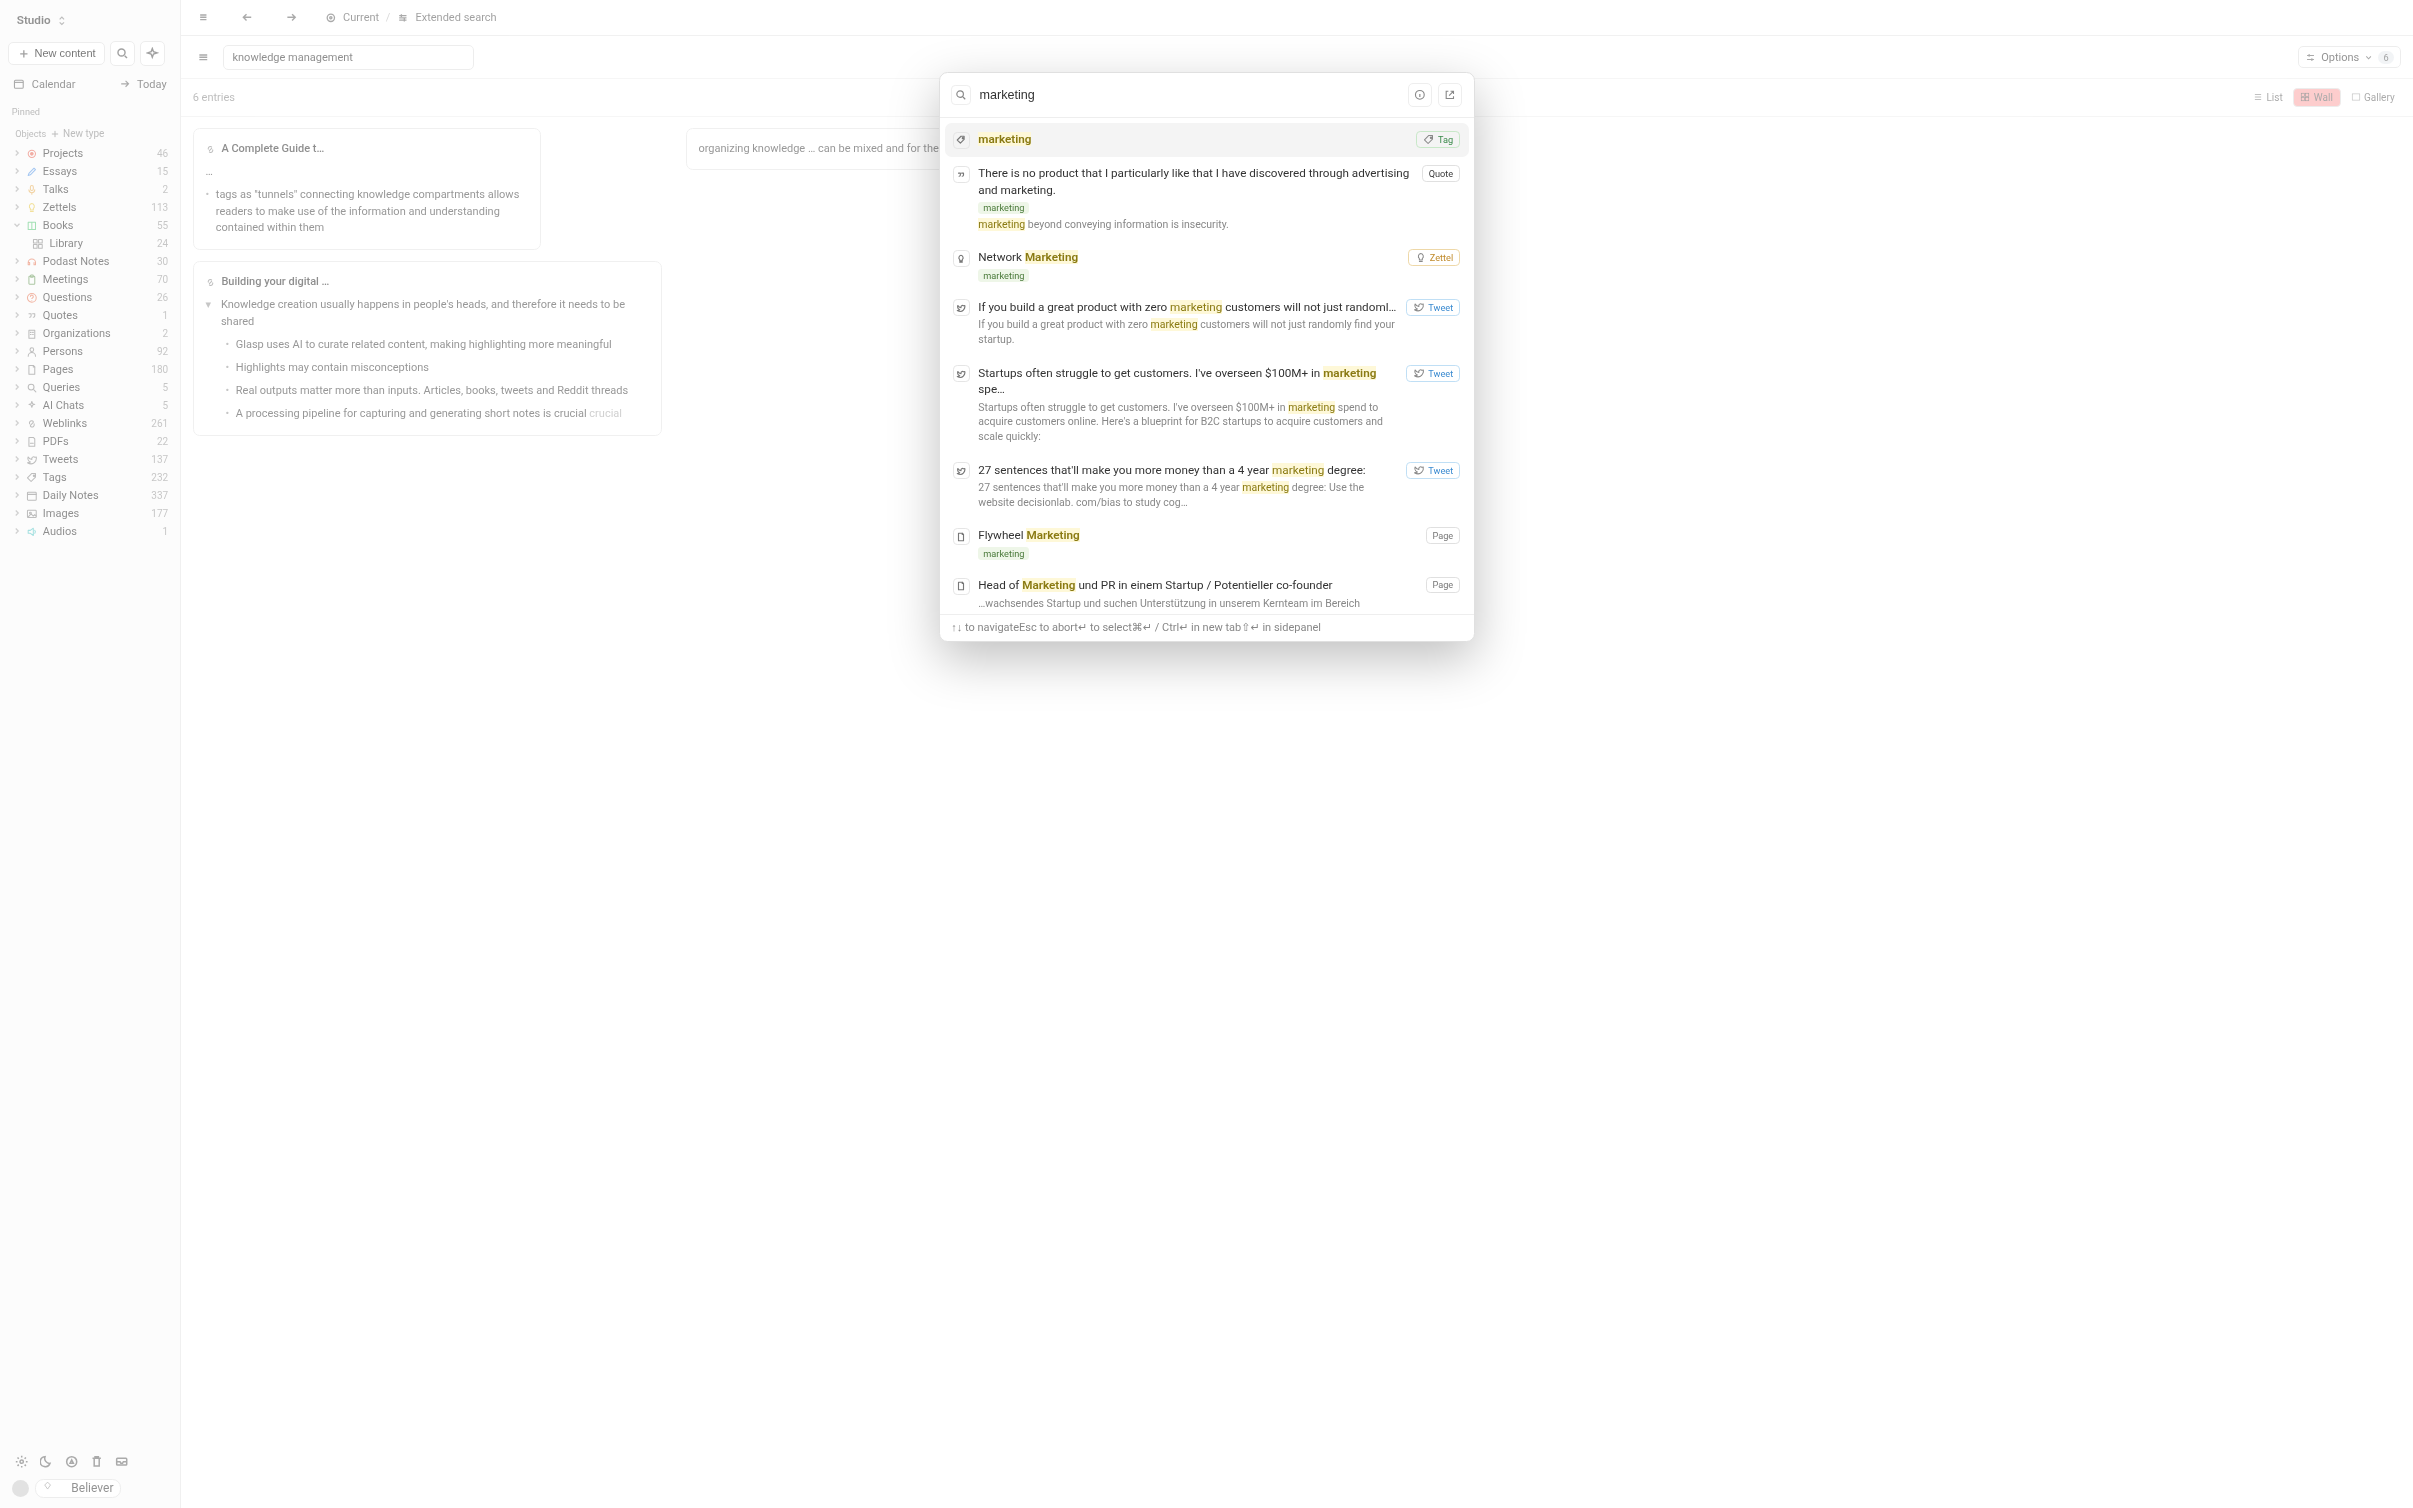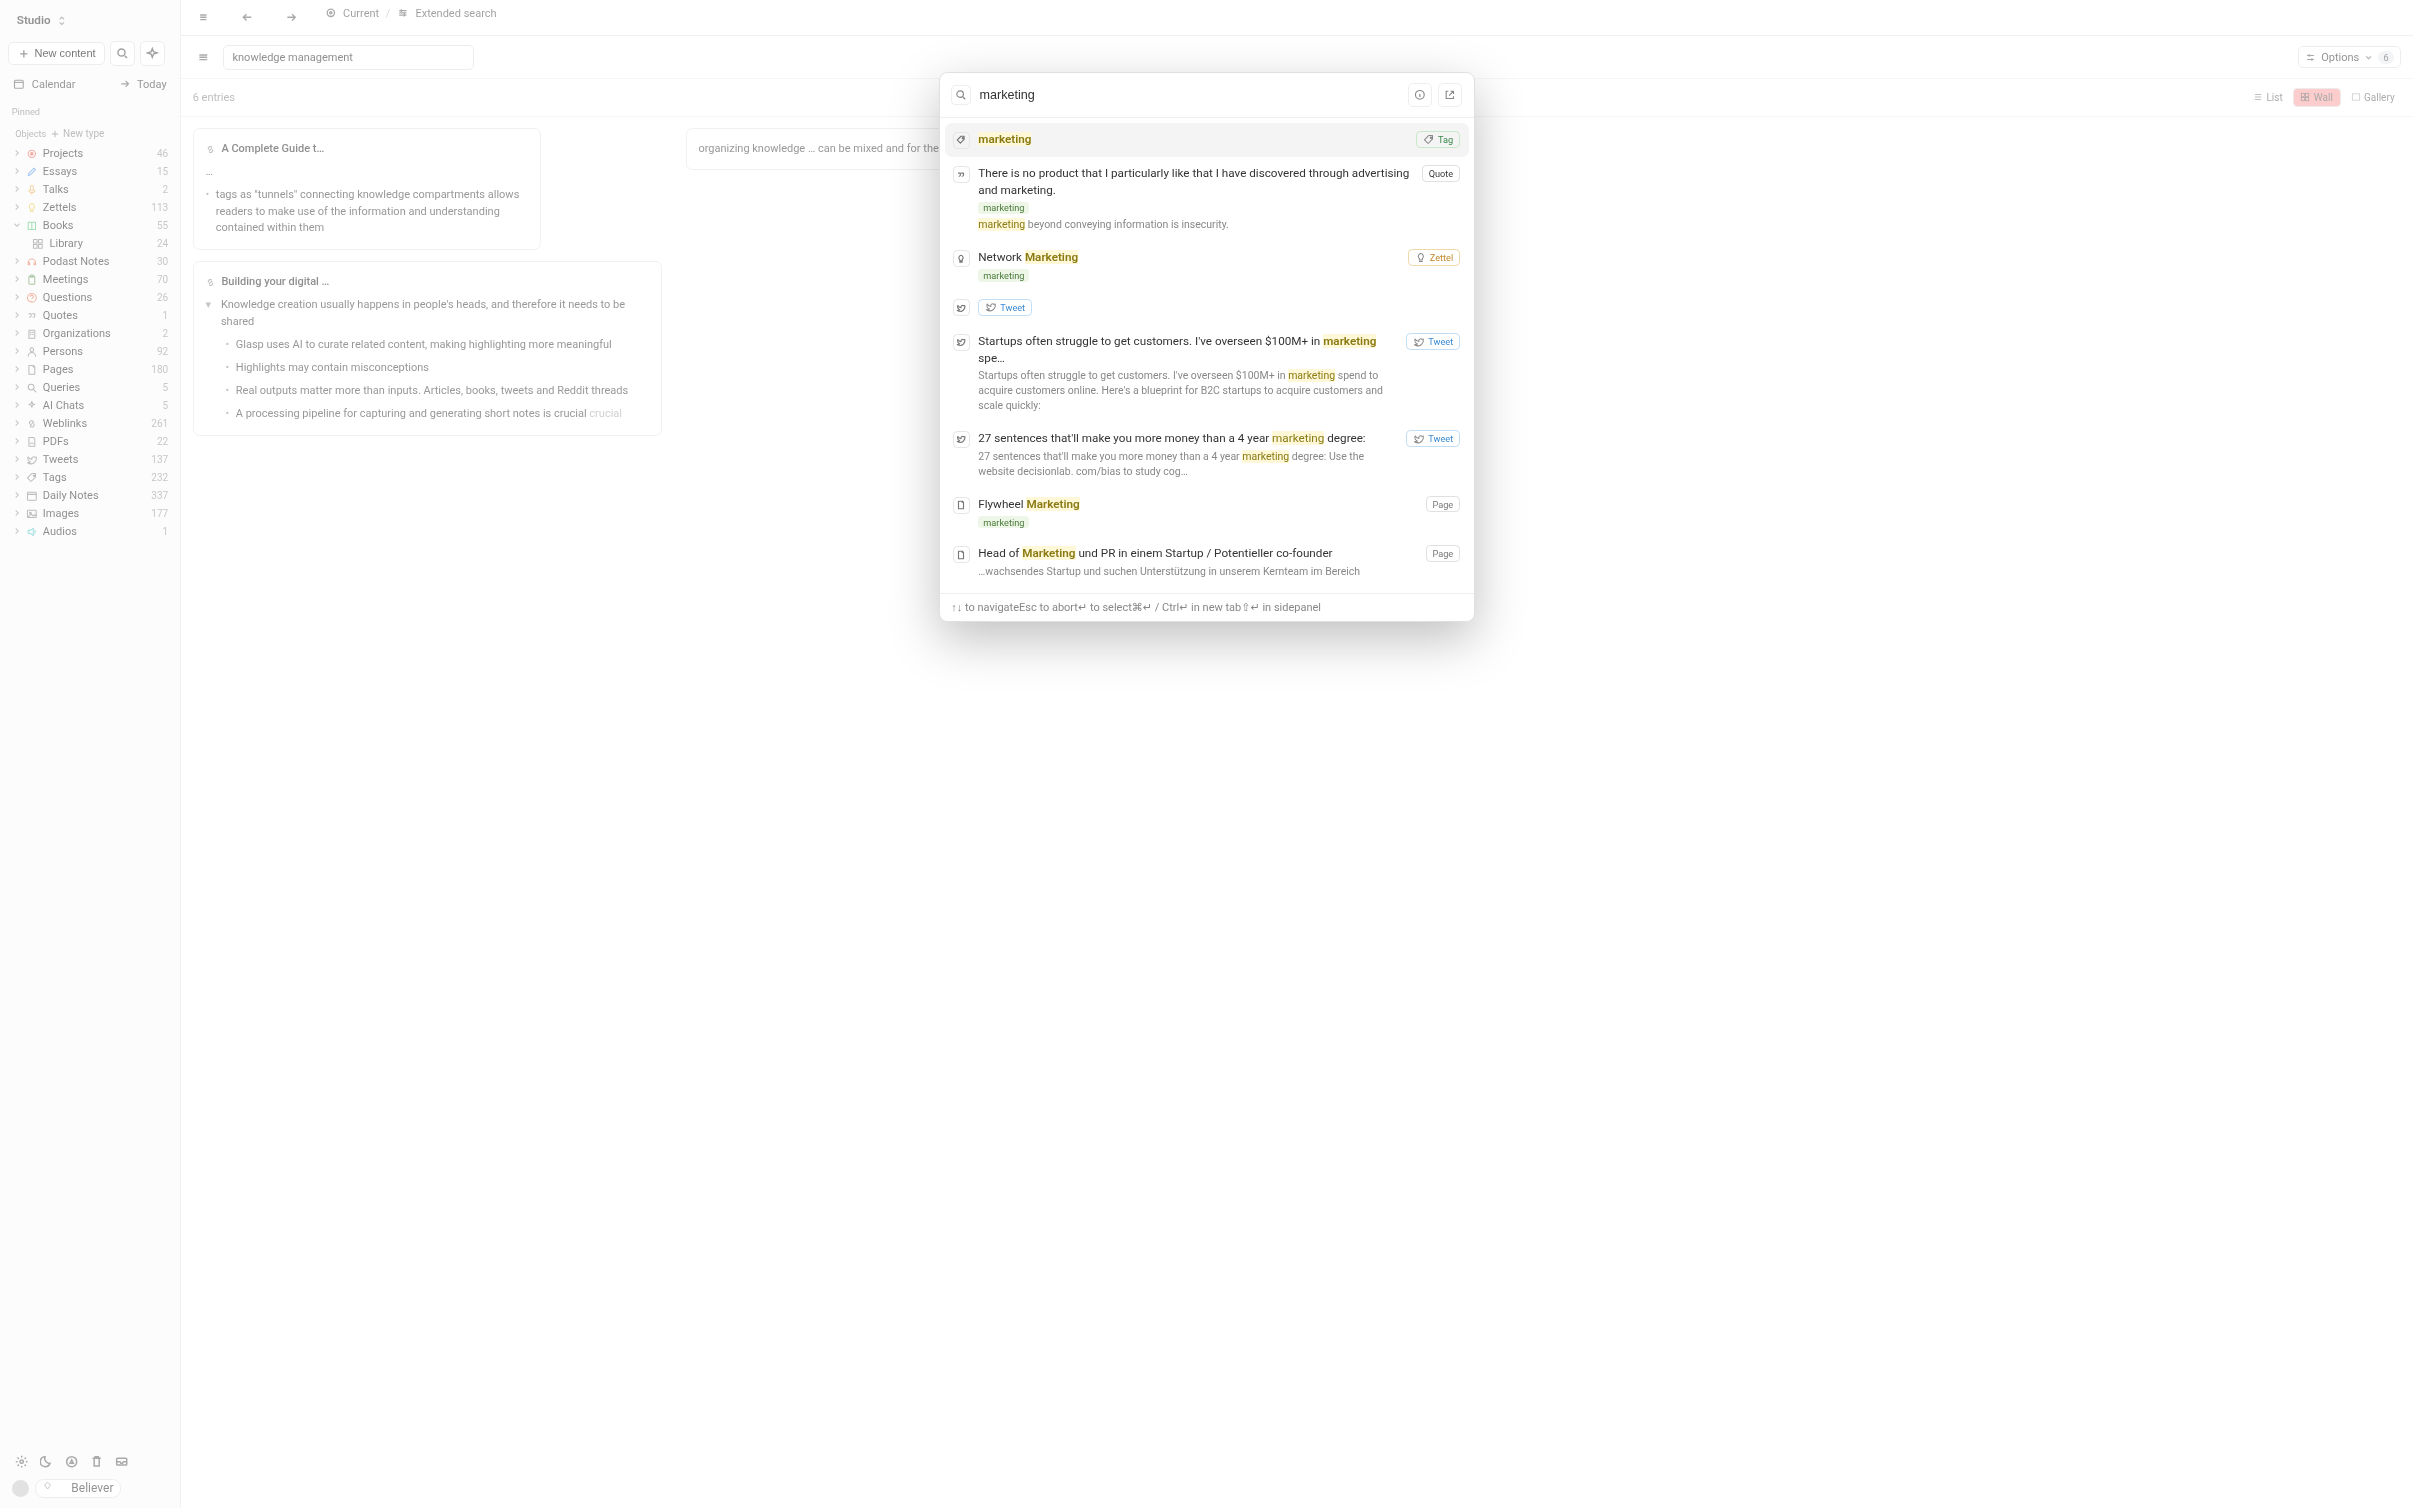--- a/index.html
+++ b/index.html
@@ -27,21 +27,21 @@
 .new-type-btn{display:flex;align-items:center;gap:3.4px;color:#888;font-size:10px}
 .sidebar-bottom{margin-top:auto;display:flex;flex-direction:column;gap:6.7px;padding:3.4px}
 .bottom-icons{display:flex;gap:5px}
 .bottom-icon{width:20px;height:20px;display:flex;align-items:center;justify-content:center;border-radius:3.4px}
 .bottom-icon svg{width:13.4px;height:13.4px;stroke:#666;fill:none;stroke-width:1.8}
 .user-row{display:flex;align-items:center;gap:6.7px}
 .avatar{width:17px;height:17px;border-radius:50%;background:#ccc}
 .plan-badge{display:flex;align-items:flex-start;gap:19px;border:0.8px solid #e0e0e0;border-radius:8.4px;padding:1.7px 6.7px;font-size:12px;background:#fff}
 
 .main{flex:1;display:flex;flex-direction:column;background:#fff}
-.topbar{display:flex;align-items:flex-start;gap:22px;padding:6.7px 11.7px;border-bottom:0.8px solid #e5e5e5}
+.topbar{display:flex;align-items:center;gap:22px;padding:6.7px 11.7px;border-bottom:0.8px solid #e5e5e5}
 .tb-btn{width:22px;height:22px;display:flex;align-items:center;justify-content:center;border-radius:4.2px}
 .tb-btn svg{width:12.6px;height:12.6px;stroke:#666;fill:none;stroke-width:1.8}
 .crumb{display:flex;align-items:center;gap:6.7px;color:#555;font-size:11px}
 .crumb-icon{width:11.7px;height:11.7px;stroke:#666;fill:none;stroke-width:1.8}
 .crumb-sep{color:#bbb}
 
 .filterbar{display:flex;align-items:center;gap:8.4px;padding:8.4px 11.7px;border-bottom:0.8px solid #eee}
 .filter-input{flex:0 0 251px;border:0.8px solid #e0e0e0;border-radius:5px;padding:5px 8.4px;background:#fff;font-size:11px;color:#333;display:flex;align-items:center}
 .spacer{flex:1}
 .options{display:flex;align-items:center;gap:5px;border:0.8px solid #e0e0e0;border-radius:5px;padding:3.4px 6.7px;background:#fff}
@@ -681,20 +681,24 @@
             </svg>
             <span>Zettel</span>
           </div>
         </div>
         <div class="item">
           <div class="item-icon">
             <svg viewBox="0 0 16 16" width="11.7" height="11.7" stroke="#888" fill="none" stroke-width="1.4" stroke-linecap="round" stroke-linejoin="round">
               <path d="M14 4a5 5 0 01-2 .5A2.5 2.5 0 008 7v.5A6 6 0 013 4s-2 5 3 7a7 7 0 01-4 1c9 5 13-4 12-8z"></path>
             </svg>
           </div>
+    <div class="item-body">
+            <div class="item-title">If you build a great product with zero <span class="hl">marketing</span> customers will not just randoml…</div>
+            <div class="item-snip">If you build a great product with zero <span class="hl">marketing</span> customers will not just randomly find your startup.</div>
+          </div>
     <div class="type-badge tweet">
             <svg viewBox="0 0 16 16" width="11.7" height="11.7" stroke="#888" fill="none" stroke-width="1.4" stroke-linecap="round" stroke-linejoin="round">
               <path d="M14 4a5 5 0 01-2 .5A2.5 2.5 0 008 7v.5A6 6 0 013 4s-2 5 3 7a7 7 0 01-4 1c9 5 13-4 12-8z"></path>
             </svg>
             <span>Tweet</span>
           </div>
         </div>
         <div class="item">
           <div class="item-icon">
             <svg viewBox="0 0 16 16" width="11.7" height="11.7" stroke="#888" fill="none" stroke-width="1.4" stroke-linecap="round" stroke-linejoin="round">

